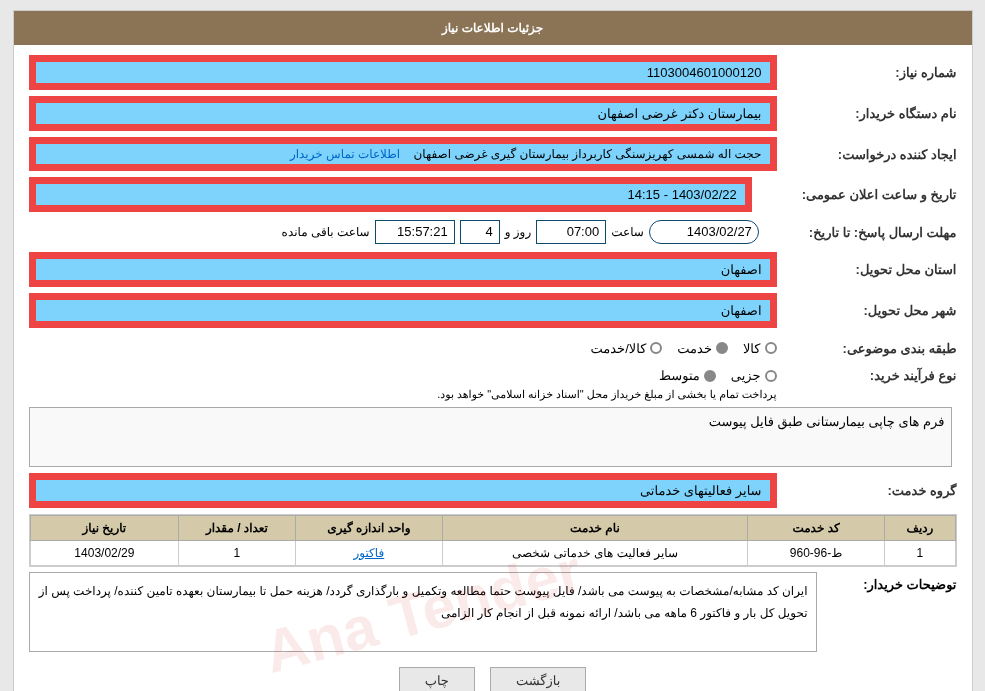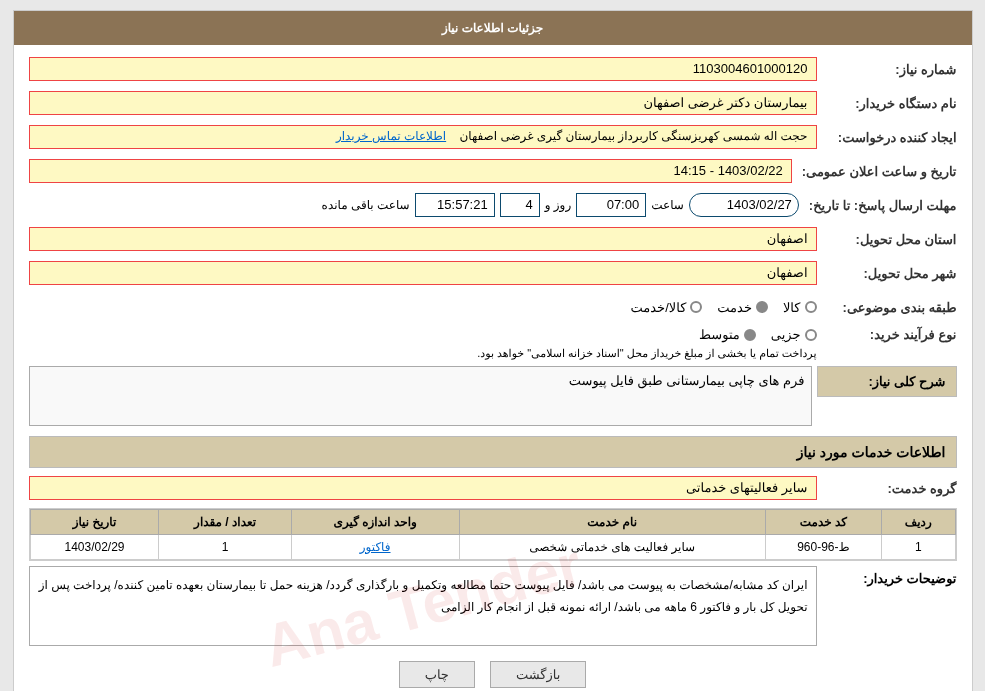--- a/index.html
+++ b/index.html
@@ -34,24 +34,25 @@
       min-height: 28px;
     }
     .label {
       color: #333;
       font-weight: bold;
       white-space: nowrap;
       min-width: 140px;
       text-align: right;
       padding-left: 10px;
       flex-shrink: 0;
+      margin-left: 40px;
     }
     .value-box {
-      border: 1px solid #ef4444;
-      background: #fef9c3;
+      border: 7px solid #ef4444;
+      background: #7dd3fc;
       padding: 3px 8px;
       min-height: 24px;
       flex: 1;
     }
     .input-field {
       border: 1px solid #0c4a6e;
       background: #fff;
       padding: 3px 6px;
       min-height: 24px;
     }
@@ -60,21 +61,20 @@
       align-items: center;
       gap: 5px;
       flex: 1;
     }
     .date-time-row .label-inline {
       white-space: nowrap;
       font-size: 12px;
     }
     .link-text {
       color: #0066cc;
-      text-decoration: underline;
       cursor: pointer;
     }
     .section-title {
       background: #d4c9a8;
       padding: 7px 10px;
       font-weight: bold;
       font-size: 14px;
       margin: 10px 0 6px 0;
       border: 1px solid #bbb;
     }
@@ -137,21 +137,21 @@
       background: #d4c9a8;
     }
     table th {
       border: 1px solid #aaa;
       padding: 5px 8px;
       text-align: center;
       font-weight: bold;
     }
     table td {
       border: 1px solid #ccc;
-      padding: 5px 8px;
+      padding: 5px 20px;
       text-align: center;
     }
     table tbody tr:nth-child(even) {
       background: #f5f5f5;
     }
     .service-link {
       color: #0066cc;
       text-decoration: underline;
     }
     .notes-box {
@@ -302,27 +302,25 @@
           <div class="radio-item">
             <span class="radio-circle selected"></span>
             <span>متوسط</span>
           </div>
         </div>
         <div class="small-text">پرداخت تمام یا بخشی از مبلغ خریداز محل "اسناد خزانه اسلامی" خواهد بود.</div>
       </div>
     </div>
 
     <div class="form-row" style="align-items: flex-start;">
-      <span class="section-title" style="min-width:140px; margin:0; font-size:13px;">شرح کلی نیاز:</span>
       <div style="flex:1; margin-right:5px;">
         <div class="description-box">فرم های چاپی بیمارستانی طبق فایل پیوست</div>
       </div>
     </div>
 
-    <div class="section-title">اطلاعات خدمات مورد نیاز</div>
 
     <div class="form-row">
       <span class="label">گروه خدمت:</span>
       <div class="value-box">سایر فعالیتهای خدماتی</div>
     </div>
 
     <div class="table-container">
       <table>
         <thead>
           <tr>

